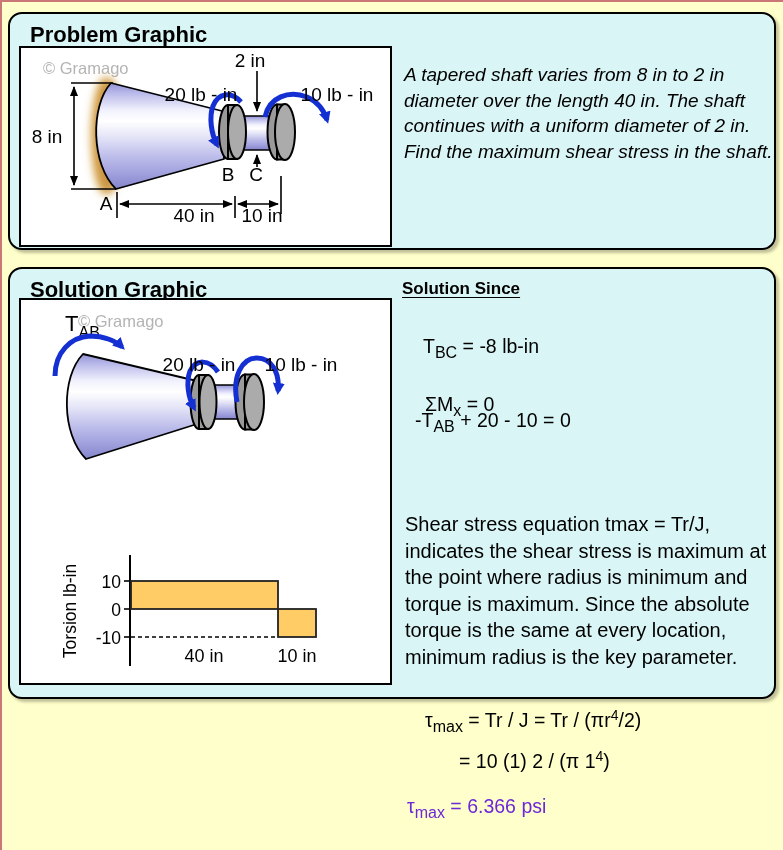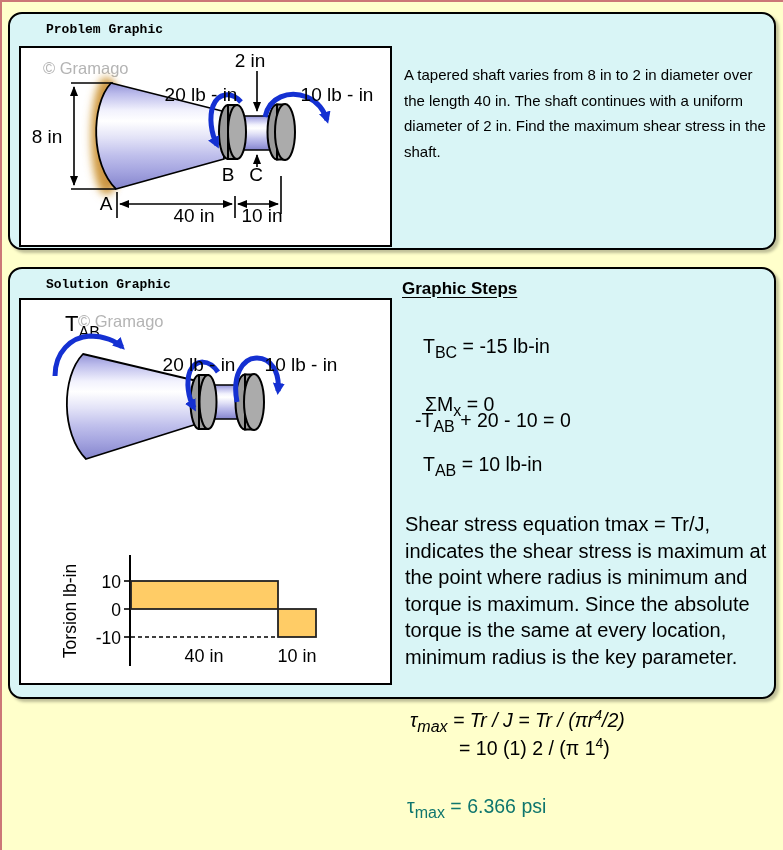--- a/index.html
+++ b/index.html
@@ -3,33 +3,33 @@
 <meta charset="utf-8">
 <style>
   html,body{margin:0;padding:0;background:#FFFFCB;}
   .page{position:relative;width:783px;height:850px;background:#FFFFCB;
         border-top:2px solid #C77;border-left:2px solid #C77;box-sizing:border-box;
         font-family:"Liberation Sans",sans-serif;color:#000;overflow:hidden;}
   .panel{position:absolute;left:6px;width:768px;background:#D9F5F6;border:2px solid #000;
          border-radius:14px;box-shadow:3px 3px 3px rgba(0,0,0,0.25);box-sizing:border-box;}
   .panel-top{top:10px;height:238px;}
   .panel-bottom{top:265px;height:432px;}
-  .g-title{position:absolute;left:36px;top:8px;font-size:13px;font-weight:bold;font-family:Liberation Mono, monospace;}
+  .g-title{position:absolute;left:20px;top:8px;font-size:22px;font-weight:bold;}
   .sec-title{position:absolute;font-size:17px;font-weight:bold;text-decoration:underline;
              text-underline-offset:3px;}
   .whitebox{position:absolute;left:9px;width:369px;background:#FFF;border:2px solid #000;
             box-sizing:content-box;}
   #wb1{top:32px;height:197px;}
   #wb2{top:29px;height:383px;}
   svg{display:block;font-family:"Liberation Sans",sans-serif;}
-  .body-text{position:absolute;font-size:15px;line-height:25.5px;}
+  .body-text{position:absolute;font-size:19px;line-height:25.5px;font-style:italic;}
   .f{position:absolute;font-size:19.5px;white-space:pre;}
   .f sub{font-size:16px;line-height:0;}
   .f sup{font-size:14px;line-height:0;}
-  .result{color:#0f766e;}
+  .result{color:#6d28d9;}
   .para{position:absolute;font-size:20px;line-height:26.5px;}
   .svg-label{font-size:19px;fill:#000;}
   .svg-label-sm{font-size:18px;fill:#000;}
   .chart-tick{font-size:17.5px;fill:#000;}
   .watermark{font-size:16.5px;fill:#B4B4B4;}
 </style>
 </head>
 <body>
 
 <div class="page">
@@ -187,33 +187,32 @@
           <rect x="110" y="281" width="147" height="28" fill="#FFCC66" stroke="#222" stroke-width="1.8"></rect>
           <rect x="257" y="309" width="38" height="28" fill="#FFCC66" stroke="#222" stroke-width="1.8"></rect>
           <line x1="110" y1="337" x2="257" y2="337" stroke="#000" stroke-width="1.6" stroke-dasharray="4,3"></line>
 
           <text class="svg-label-sm" x="183" y="362" text-anchor="middle">40 in</text>
           <text class="svg-label-sm" x="276" y="362" text-anchor="middle">10 in</text>
         </g>
       </svg>
     </div>
 
-    <div class="sec-title" style="left:392px;top:10px;">Graphic Steps</div>
-
-
-    <div class="f" style="left:413px;top:66px;"><span>T</span><sub>BC</sub><span> = -15 lb-in</span></div>
+    <div class="sec-title" style="left:392px;top:10px;">Solution Since</div>
+
+
+    <div class="f" style="left:413px;top:66px;"><span>T</span><sub>BC</sub><span> = -8 lb-in</span></div>
 
     <div class="f" style="left:415px;top:124px;"><span>ΣM</span><sub>x</sub><span> = 0</span></div>
 
     <div class="f" style="left:405px;top:140px;"><span>-T</span><sub>AB</sub><span> + 20 - 10 = 0</span></div>
 
-    <div class="f" style="left:413px;top:184px;"><span>T</span><sub>AB</sub><span> = 10 lb-in</span></div>
 
     <div class="para" style="left:395px;top:242px;width:374px;">Shear stress equation tmax = Tr/J, indicates the shear stress is maximum at the point where radius is minimum and torque is maximum. Since the absolute torque is the same at every location, minimum radius is the key parameter.</div>
 
-    <div class="f" style="left:400px;top:440px;font-style:italic;"><span>τ</span><sub>max</sub><span> = Tr / J = Tr / (πr</span><sup>4</sup><span>/2)</span></div>
-
-    <div class="f" style="left:449px;top:468px;"><span>= 10 (1) 2 / (π 1</span><sup>4</sup><span>)</span></div>
+    <div class="f" style="left:415px;top:440px;"><span>τ</span><sub>max</sub><span> = Tr / J = Tr / (πr</span><sup>4</sup><span>/2)</span></div>
+
+    <div class="f" style="left:449px;top:481px;"><span>= 10 (1) 2 / (π 1</span><sup>4</sup><span>)</span></div>
 
     <div class="f result" style="left:397px;top:526px;"><span>τ</span><sub>max</sub><span> = 6.366 psi</span></div>
   </div>
 
 </div>
 
 </body></html>

